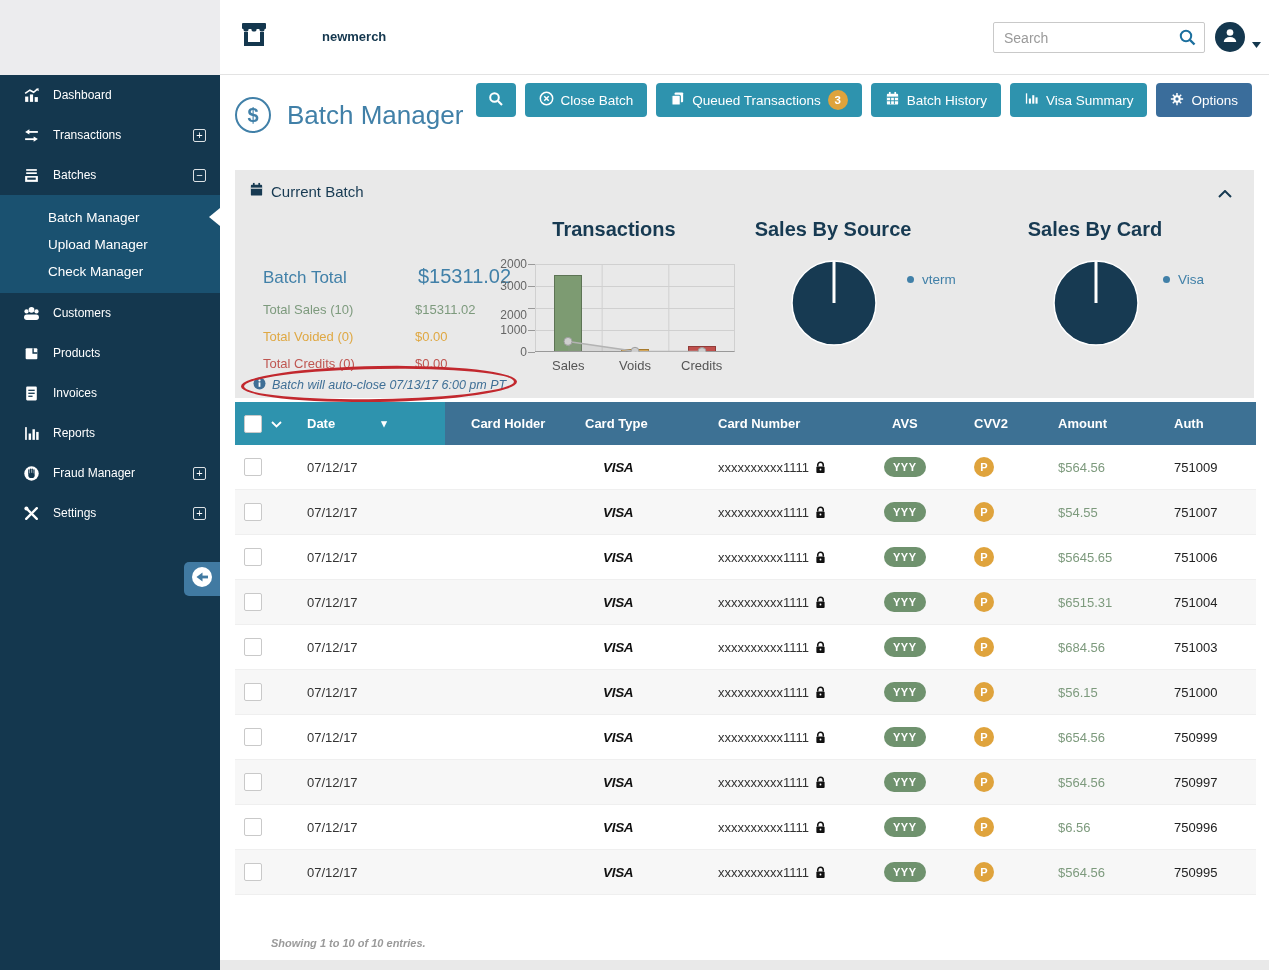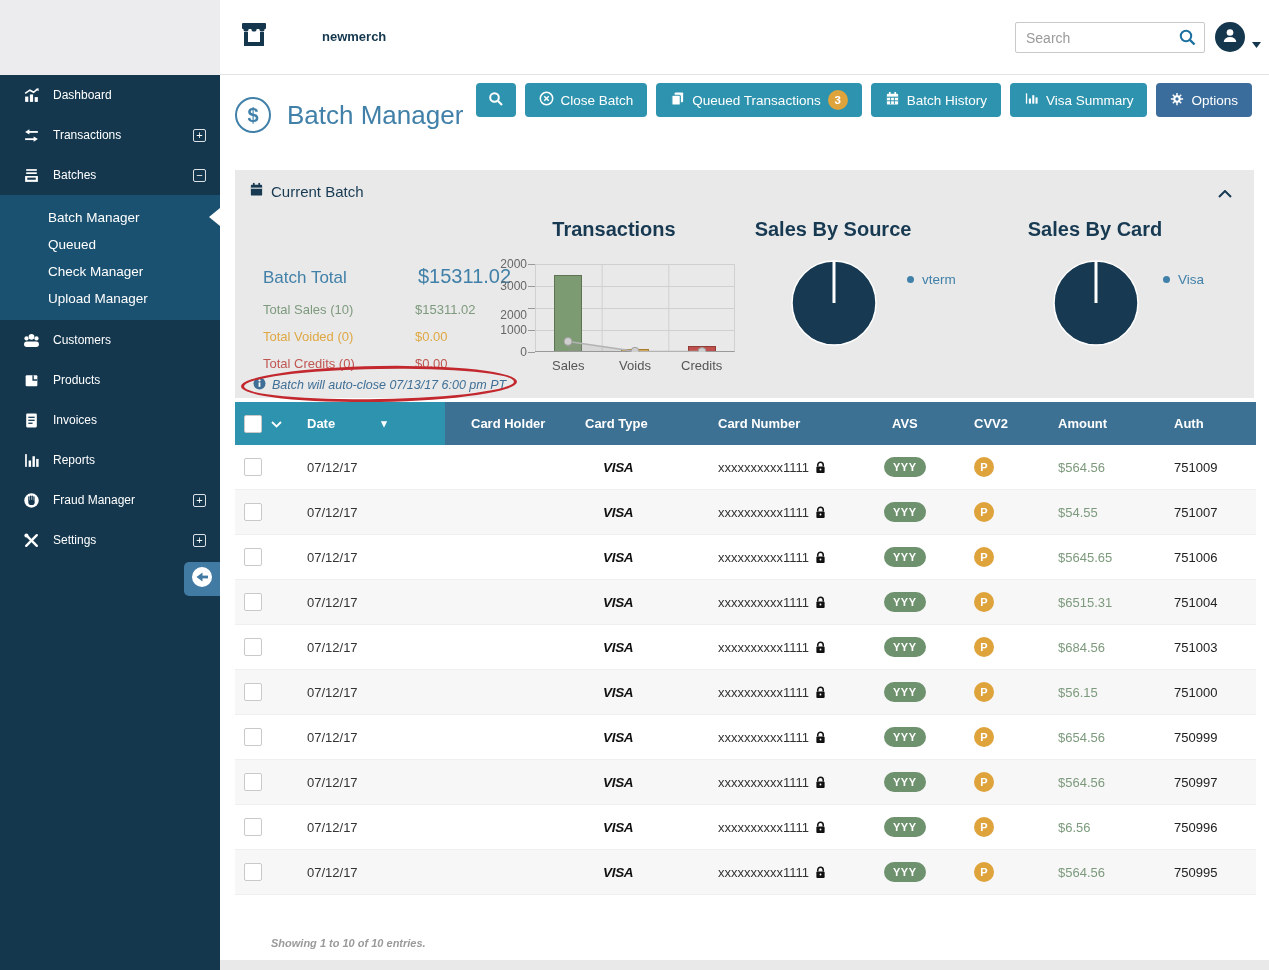--- a/index.html
+++ b/index.html
@@ -4,21 +4,21 @@
 <style>
   * { margin:0; padding:0; box-sizing:border-box; }
   html,body { width:1269px; height:970px; }
   body { font-family:"Liberation Sans", sans-serif; background:#fff; position:relative; overflow:hidden; }
 
   
   .corner { position:absolute; left:0; top:0; width:220px; height:75px; background:#ececee; }
   .topbar { position:absolute; left:220px; top:0; width:1049px; height:75px; background:#fff; border-bottom:1px solid #e3e3e3; }
   .brand { position:absolute; left:18px; top:20px; display:flex; align-items:center;gap:44px; }
   .brand-label { margin-left:8px; font-size:13px; font-weight:bold; color:#14374e; }
-  .search-wrap { position:absolute; right:64px; top:22px; width:190px; height:31px; }
+  .search-wrap { position:absolute; right:64px; top:22px; width:212px; height:31px; }
   .search-wrap input { width:100%; height:100%; border:1px solid #c9c9c9; border-radius:2px; padding:0 34px 0 10px; font-size:14px; color:#555; font-family:"Liberation Sans", sans-serif; outline:none; }
   .search-wrap input::placeholder { color:#9a9a9a; }
   .search-ico { position:absolute; right:8px; top:6px; }
   .avatar { position:absolute; right:24px; top:22px; width:30px; height:30px; border-radius:50%; background:#14374e; display:flex; align-items:center; justify-content:center; }
   .avatar-caret { position:absolute; right:8px; top:34px; }
 
   
   .sidebar { position:absolute; left:0; top:75px; width:220px; height:895px; background:#14374e; color:#fff; }
   .side-item { height:40px; display:flex; align-items:center; position:relative; cursor:pointer; }
   .sicon { width:18px; margin-left:22px; display:flex; justify-content:center; }
@@ -172,23 +172,22 @@
           <rect x="3" y="5" width="10" height="1.6" fill="#fff"></rect>
           <path d="M2 14 v-5.5 h12 V14 z" fill="#fff"></path>
           <rect x="4" y="10" width="8" height="2" fill="#14374e"></rect>
         </svg>
       </span>
     <span class="slabel">Batches</span>
     <span class="exp">−</span>
   </div>
   <div class="submenu">
     <div class="sub-item active"><span>Batch Manager</span></div>
-    <div class="sub-item"><span>Queued</span></div>
+    <div class="sub-item"><span>Upload Manager</span></div>
     <div class="sub-item"><span>Check Manager</span></div>
-    <div class="sub-item"><span>Upload Manager</span></div>
   </div>
   <div class="side-item">
     <span class="sicon">
         <svg width="17" height="17" viewBox="0 0 16 16">
           <circle cx="8" cy="4.5" r="2.7" fill="#fff"></circle>
           <circle cx="3.3" cy="6" r="2" fill="#fff"></circle>
           <circle cx="12.7" cy="6" r="2" fill="#fff"></circle>
           <rect x="1" y="9" width="14" height="5" rx="2.5" fill="#fff"></rect>
         </svg>
       </span>

